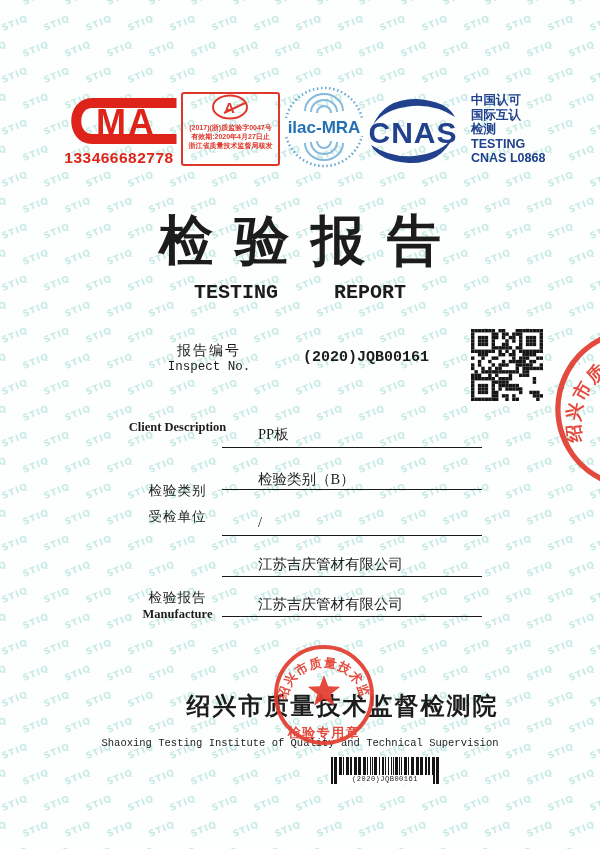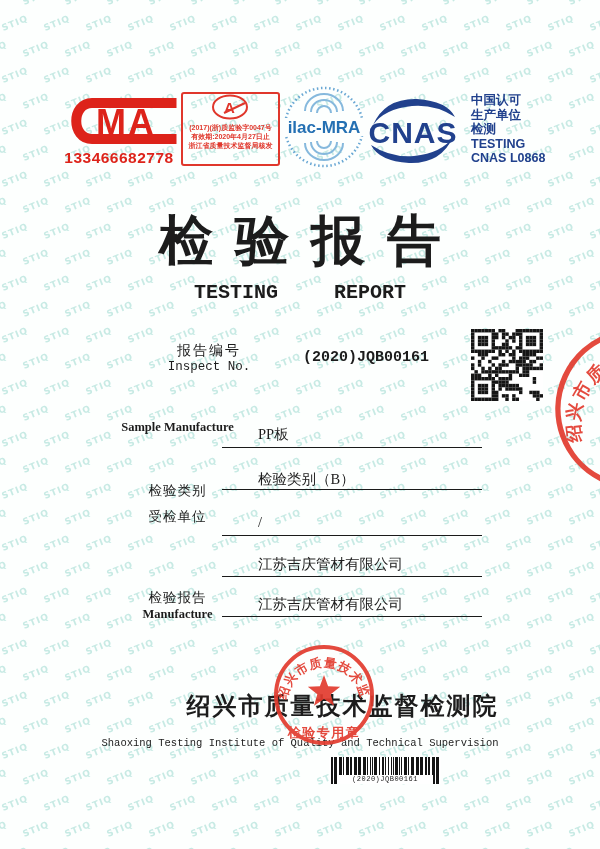--- a/index.html
+++ b/index.html
@@ -605,21 +605,21 @@
   </svg>
 
   <svg class="abs" style="left:367px;top:95px;z-index:2" width="92" height="72" viewBox="0 0 92 72">
     <path d="M6 30 Q18 3 50 4 Q80 6 88 22 Q68 9 45 11 Q17 14 6 30 Z" fill="#21418d"></path>
     <path d="M86 42 Q74 69 42 68 Q12 66 4 50 Q24 63 47 61 Q75 58 86 42 Z" fill="#21418d"></path>
     <text x="46" y="48" text-anchor="middle" font-size="30" font-weight="bold" fill="#21418d" font-family="Liberation Sans, DejaVu Sans, sans-serif" letter-spacing="1">CNAS</text>
   </svg>
 
   <div class="abs cnas-info">
     <div>中国认可</div>
-    <div>生产单位</div>
+    <div>国际互认</div>
     <div>检测</div>
     <div>TESTING</div>
     <div>CNAS L0868</div>
   </div>
 
   <div class="abs title-cn">检验报告</div>
   <div class="abs title-en">TESTING REPORT</div>
 
   <div class="abs repno-label">
     <div class="cn">报告编号</div>
@@ -880,21 +880,21 @@
       <text class="seal-text" font-size="18" fill="#e23b2e" letter-spacing="2">
         <textPath href="#arcR" startOffset="4">绍兴市质量技术监督检测院</textPath>
       </text>
       <polygon transform="translate(90,92) scale(1.6)" fill="#e23b2e" points="0,-17 4.1,-5.7 16.2,-5.3 6.7,2.2 10,13.8 0,7 -10,13.8 -6.7,2.2 -16.2,-5.3 -4.1,-5.7"></polygon>
       <text class="seal-text" x="90" y="152" text-anchor="middle" font-size="17" fill="#e23b2e" letter-spacing="2">检验专用章</text>
     </g>
   </svg>
 
   <div class="abs field-row" style="top:418px">
     <div class="field-label" style="top:2px">
-      <div class="en">Sample Manufacture</div>
+      <div class="en">Client Description</div>
     </div>
     <div class="field-value" style="top:7px">PP板</div>
     <div class="field-line" style="top:29px"></div>
   </div>
 
   <div class="abs field-row" style="top:460px">
     <div class="field-label" style="top:22px">
       <div class="cn">检验类别</div>
     </div>
     <div class="field-value" style="top:10px">检验类别（B）</div>

